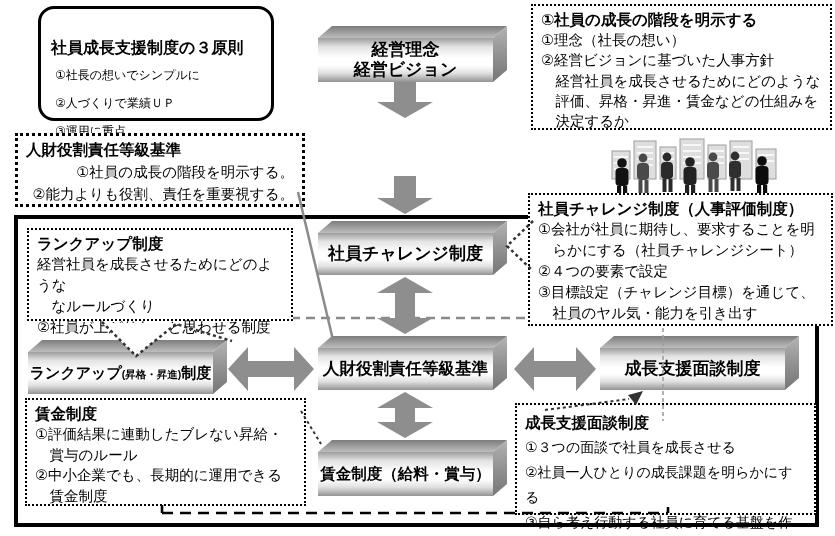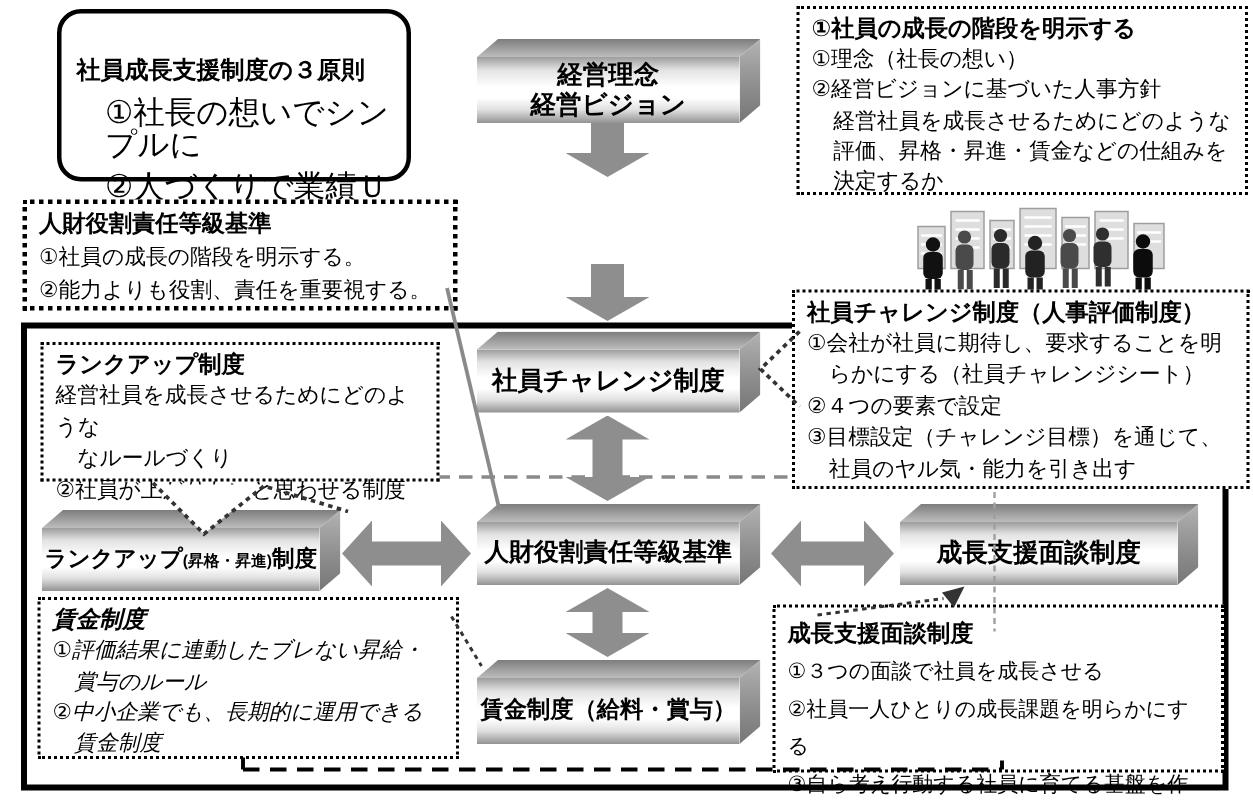--- a/index.html
+++ b/index.html
@@ -42,35 +42,35 @@
     border:4px solid #000; z-index:4; pointer-events:none; }
 
   
   .dbox { position:absolute; background:#fff; border:2.5px dotted #000; z-index:5; padding:3px 8px; }
   .dbox .t { font-weight:bold; font-size:15.5px; line-height:21px; }
   .dbox .ln { font-size:14.5px; line-height:21px; }
   .ind { padding-left:1em; }
 
   #principles { left:38px; top:6px; width:236px; height:115px; border:3px solid #000; border-radius:16px; padding:8px 10px; }
   #principles .t { font-size:16px; line-height:20px;margin-top:21px; }
-  #principles .ln { font-size:21px; line-height:21px; margin:7px 0 0 19px; }
+  #principles .ln { font-size:12px; line-height:21px; margin:7px 0 0 4px; }
 
   #intro { left:531px; top:4px; width:301px; height:126px; }
   #intro .ln { line-height:20.3px; }
 
   #gradecrit { left:15px; top:133px; width:290px; height:74px; border-width:3px; }
   #gradecrit .t { line-height:22px; }
-  #gradecrit .ln { line-height:22px; }
+  #gradecrit .ln { line-height:22px;text-align:right; }
 
   #rankupd { left:27px; top:228px; width:266px; height:93px; }
 
   #challenged { left:528px; top:193px; width:305px; height:133px; }
   #challenged .ln { line-height:21px; }
 
-  #waged { left:25px; top:398px; width:281px; height:108px;font-style:italic; }
+  #waged { left:25px; top:398px; width:281px; height:108px; }
   #waged .ln { line-height:20.5px; }
 
   #interviewd { left:515px; top:403px; width:301px; height:112px; padding-top:5px; }
   #interviewd .t { line-height:25px; }
   #interviewd .ln { font-size:14px; line-height:25px; }
 
   
   #people { position:absolute; left:610px; top:137px; width:172px; height:60px; z-index:2; }
 </style>
 </head>

